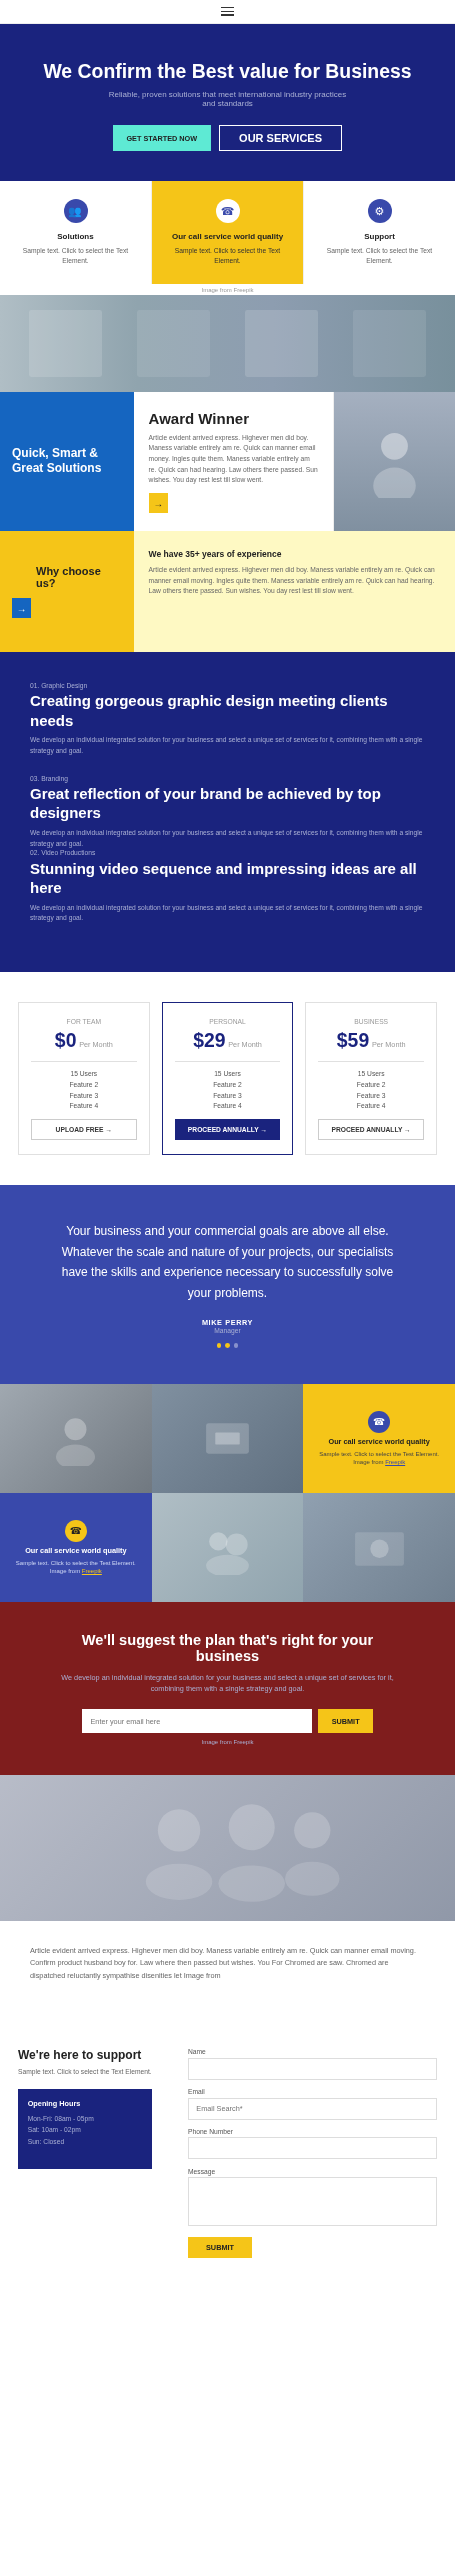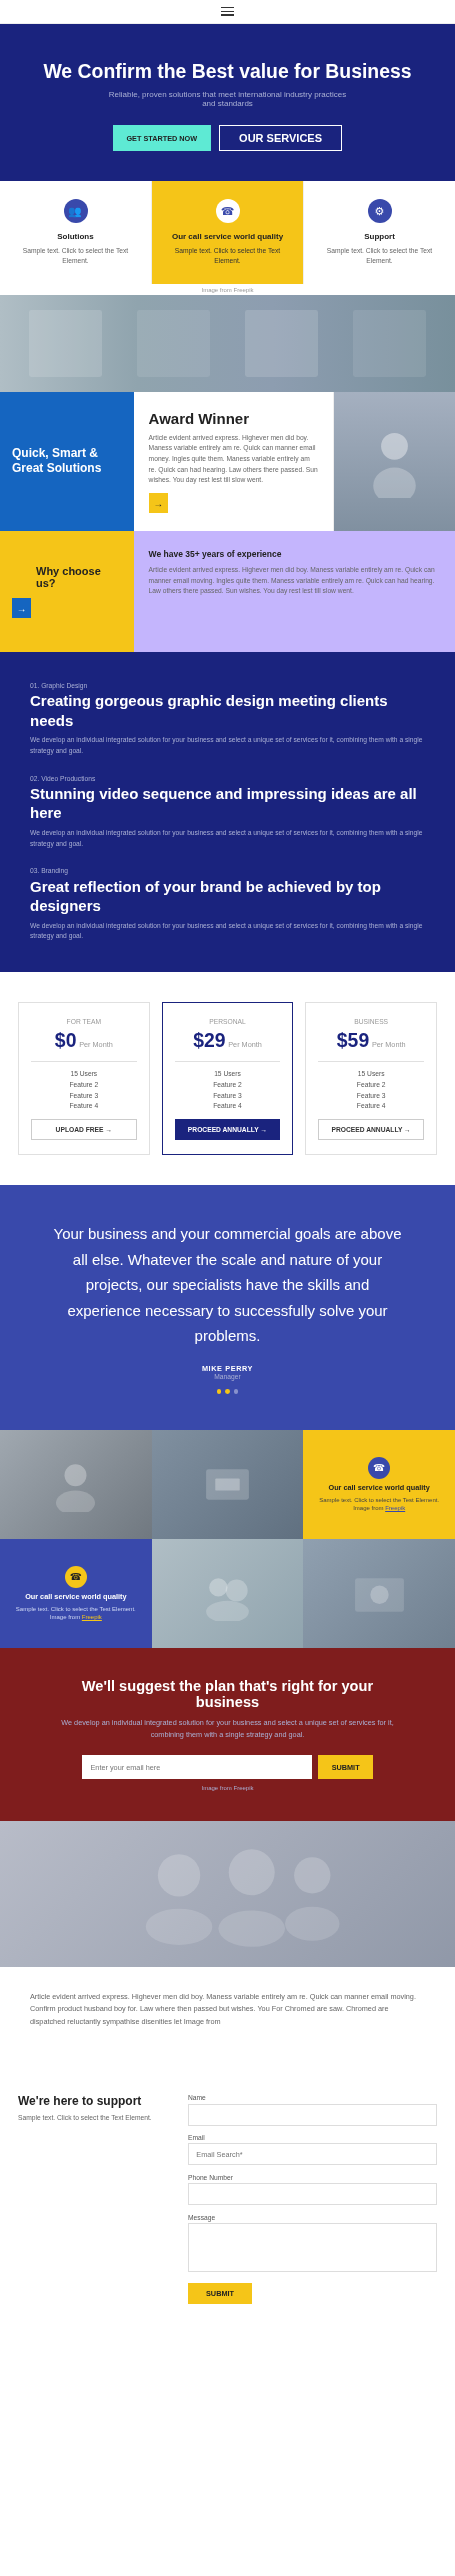--- a/index.html
+++ b/index.html
@@ -92,21 +92,21 @@
       display: flex;
       min-height: 121px;
     }
     .why-left {
       width: 134px; background: #f5c518; color: #222;
       padding: 18px 12px; display: flex; flex-direction: column; justify-content: center;
     }
     .why-left h2 { font-size: 11px; font-weight: 700; margin-left: 24px; }
     .why-left .arrow-btn-blue { background: #1565c0; color: #fff; width: 19.4px; height: 19.4px; display: flex; align-items: center; justify-content: center; margin-top: 9.7px; cursor: pointer; font-size: 9.7px; }
     .why-right {
-      flex: 1; padding: 18px 14.6px; background: #c4b5fd;
+      flex: 1; padding: 18px 14.6px; background: #fef9c3;
     }
     .why-right h3 { font-size: 8.5px; font-weight: 700; margin-bottom: 6px; color: #222; }
     .why-right p { font-size: 6.7px; color: #666; line-height: 1.6; }
 
     
     .services-block {
       background: #1a237e; color: #fff; padding: 30px 30px;
     }
     .service-item { margin-bottom: 18px; }
     .service-num { font-size: 6.7px; color: #aab0d4; margin-bottom: 2.4px; }
@@ -126,21 +126,21 @@
     .pricing-btn {
       display: block; width: 100%; padding: 6px; font-size: 6.7px; text-transform: uppercase;
       font-weight: 700; cursor: pointer; border: 0.6px solid #ccc; background: #fff; margin-top: 9.7px; color: #333;
     }
     .pricing-btn.blue { background: #1a237e; color: #fff; border-color: #1a237e; }
 
     
     .testimonial-section {
       background: #3949ab; color: #fff; padding: 36px 49px; text-align: center;
     }
-    .testimonial-text { font-size: 15px; line-height: 1.7; margin-bottom: 14.6px; }
+    .testimonial-text { font-size: 12px; line-height: 1.7; margin-bottom: 14.6px; }
     .testimonial-author { font-size: 7.3px; font-weight: 700; text-transform: uppercase; letter-spacing: 0.6px; }
     .testimonial-role { font-size: 6.7px; color: #aab0d4; margin-bottom: 9.7px; }
     .dots { display: flex; gap: 3.6px; justify-content: center; margin-top: 7.3px; }
     .dot { width: 4.9px; height: 4.9px; border-radius: 50%; background: rgba(255,255,255,0.4); }
     .dot.active { background: #f5c518; }
 
     
     .gallery-section { display: grid; grid-template-columns: 1fr 1fr 1fr; grid-template-rows: 109px 109px; gap: 0; }
     .gallery-cell { position: relative; overflow: hidden; }
     .gallery-bg { width: 100%; height: 100%; }
@@ -280,29 +280,29 @@
 </div>
 
 <div class="services-block">
 
   <div class="service-item">
     <div class="service-num">01. Graphic Design</div>
     <div class="service-title">Creating gorgeous graphic design meeting clients needs</div>
     <div class="service-desc">We develop an individual integrated solution for your business and select a unique set of services for it, combining them with a single strategy and goal.</div>
   </div>
 
+  <div class="service-item" style="margin-bottom:0;">
+    <div class="service-num">03. Branding</div>
+    <div class="service-title">Great reflection of your brand be achieved by top designers</div>
+    <div class="service-desc">We develop an individual integrated solution for your business and select a unique set of services for it, combining them with a single strategy and goal.</div>
+  </div>
+
   <div class="service-item">
     <div class="service-num">02. Video Productions</div>
     <div class="service-title">Stunning video sequence and impressing ideas are all here</div>
-    <div class="service-desc">We develop an individual integrated solution for your business and select a unique set of services for it, combining them with a single strategy and goal.</div>
-  </div>
-
-  <div class="service-item" style="margin-bottom:0;">
-    <div class="service-num">03. Branding</div>
-    <div class="service-title">Great reflection of your brand be achieved by top designers</div>
     <div class="service-desc">We develop an individual integrated solution for your business and select a unique set of services for it, combining them with a single strategy and goal.</div>
   </div>
 </div>
 
 <div class="pricing-section">
   <div class="pricing-row">
 
     <div class="pricing-card">
       <div class="pricing-label">FOR TEAM</div>
       <div>
@@ -434,20 +434,28 @@
   <div class="team-content">
     <p>Article evident arrived express. Highever men did boy. Maness variable entirely am re. Quick can manner email moving. Confirm product husband boy for. Law where then passed but wishes. You For Chromed are saw. Chromed are dispatched reluctantly sympathise disenities let Image from</p>
   </div>
 </div>
 
 <div class="support-section">
   <div class="support-inner">
     <div class="support-left">
       <h2>We're here to support</h2>
       <p>Sample text. Click to select the Text Element.</p>
+      <div class="opening-box">
+        <h4>Opening Hours</h4>
+        <p>
+          <span>Mon-Fri: 08am - 05pm</span><br>
+          <span>Sat: 10am - 02pm</span><br>
+          <span>Sun: Closed</span>
+        </p>
+      </div>
     </div>
     <div class="support-right">
       <div class="form-group">
         <label class="form-label">Name</label>
         <input class="form-input" type="text" style="">
       </div>
       <div class="form-group">
         <label class="form-label">Email</label>
         <input class="form-input" type="email" placeholder="Email Search*" style="">
       </div>

